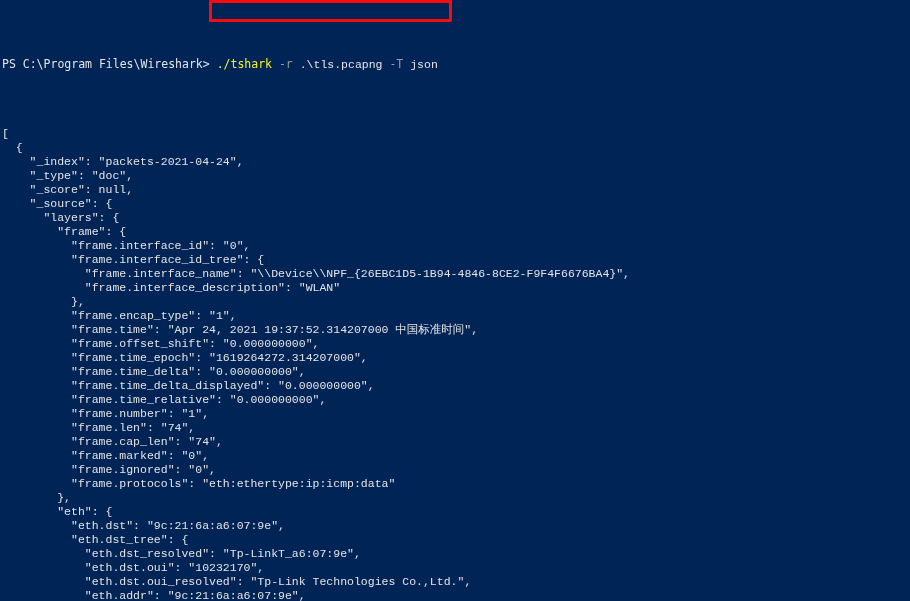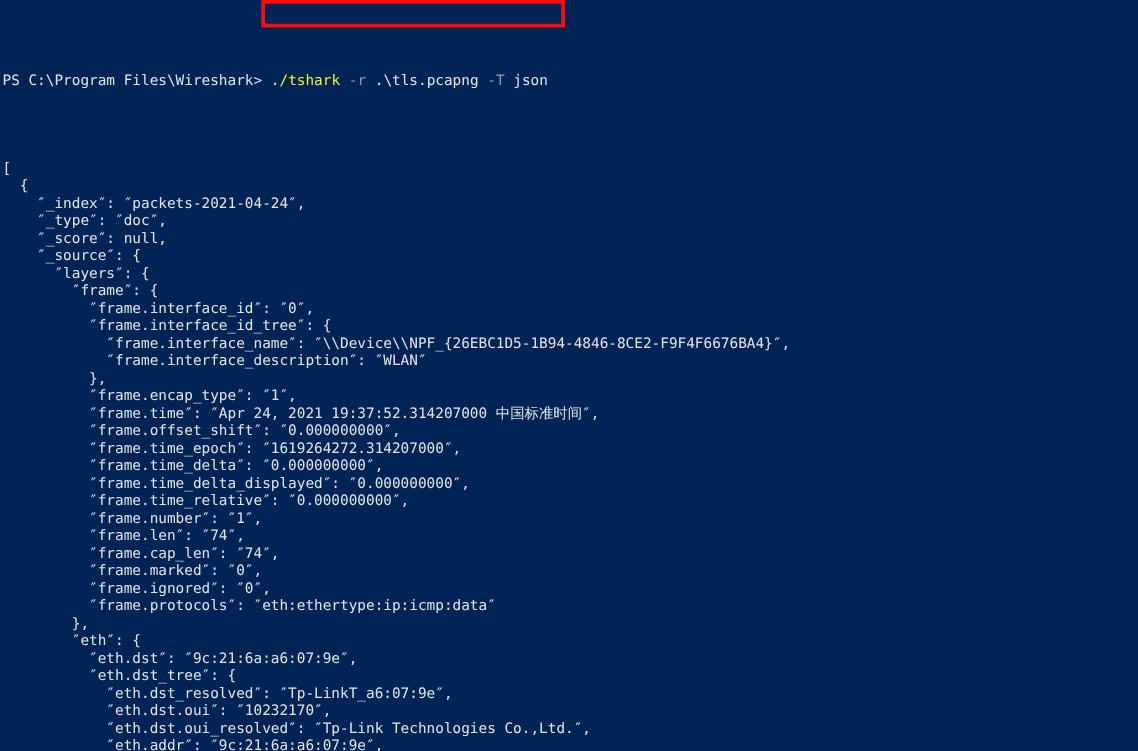--- a/index.html
+++ b/index.html
@@ -28,21 +28,21 @@
     white-space: pre;
     font-family: "DejaVu Sans Mono", "Liberation Mono", monospace;
     font-size: 11.5px;
     line-height: 14px;
   }
   .line {
     height: 14px;
     white-space: pre;
     font-family: "DejaVu Sans Mono", "Liberation Mono", monospace;
   }
-  .tok-plain   { color: #e4e4e4; }
+  .tok-plain   { color: #e4e4e4; font-family: Liberation Mono, monospace; }
   .tok-cmd     { color: #f3f32a; margin-top: 48px; }
   .tok-flag    { color: #9a9a9a; }
   .tok-prompt  { color: #e4e4e4; }
 
   
   #cmd-highlight {
     position: absolute;
     left: 209px;
     top: 0px;
     width: 243px;

